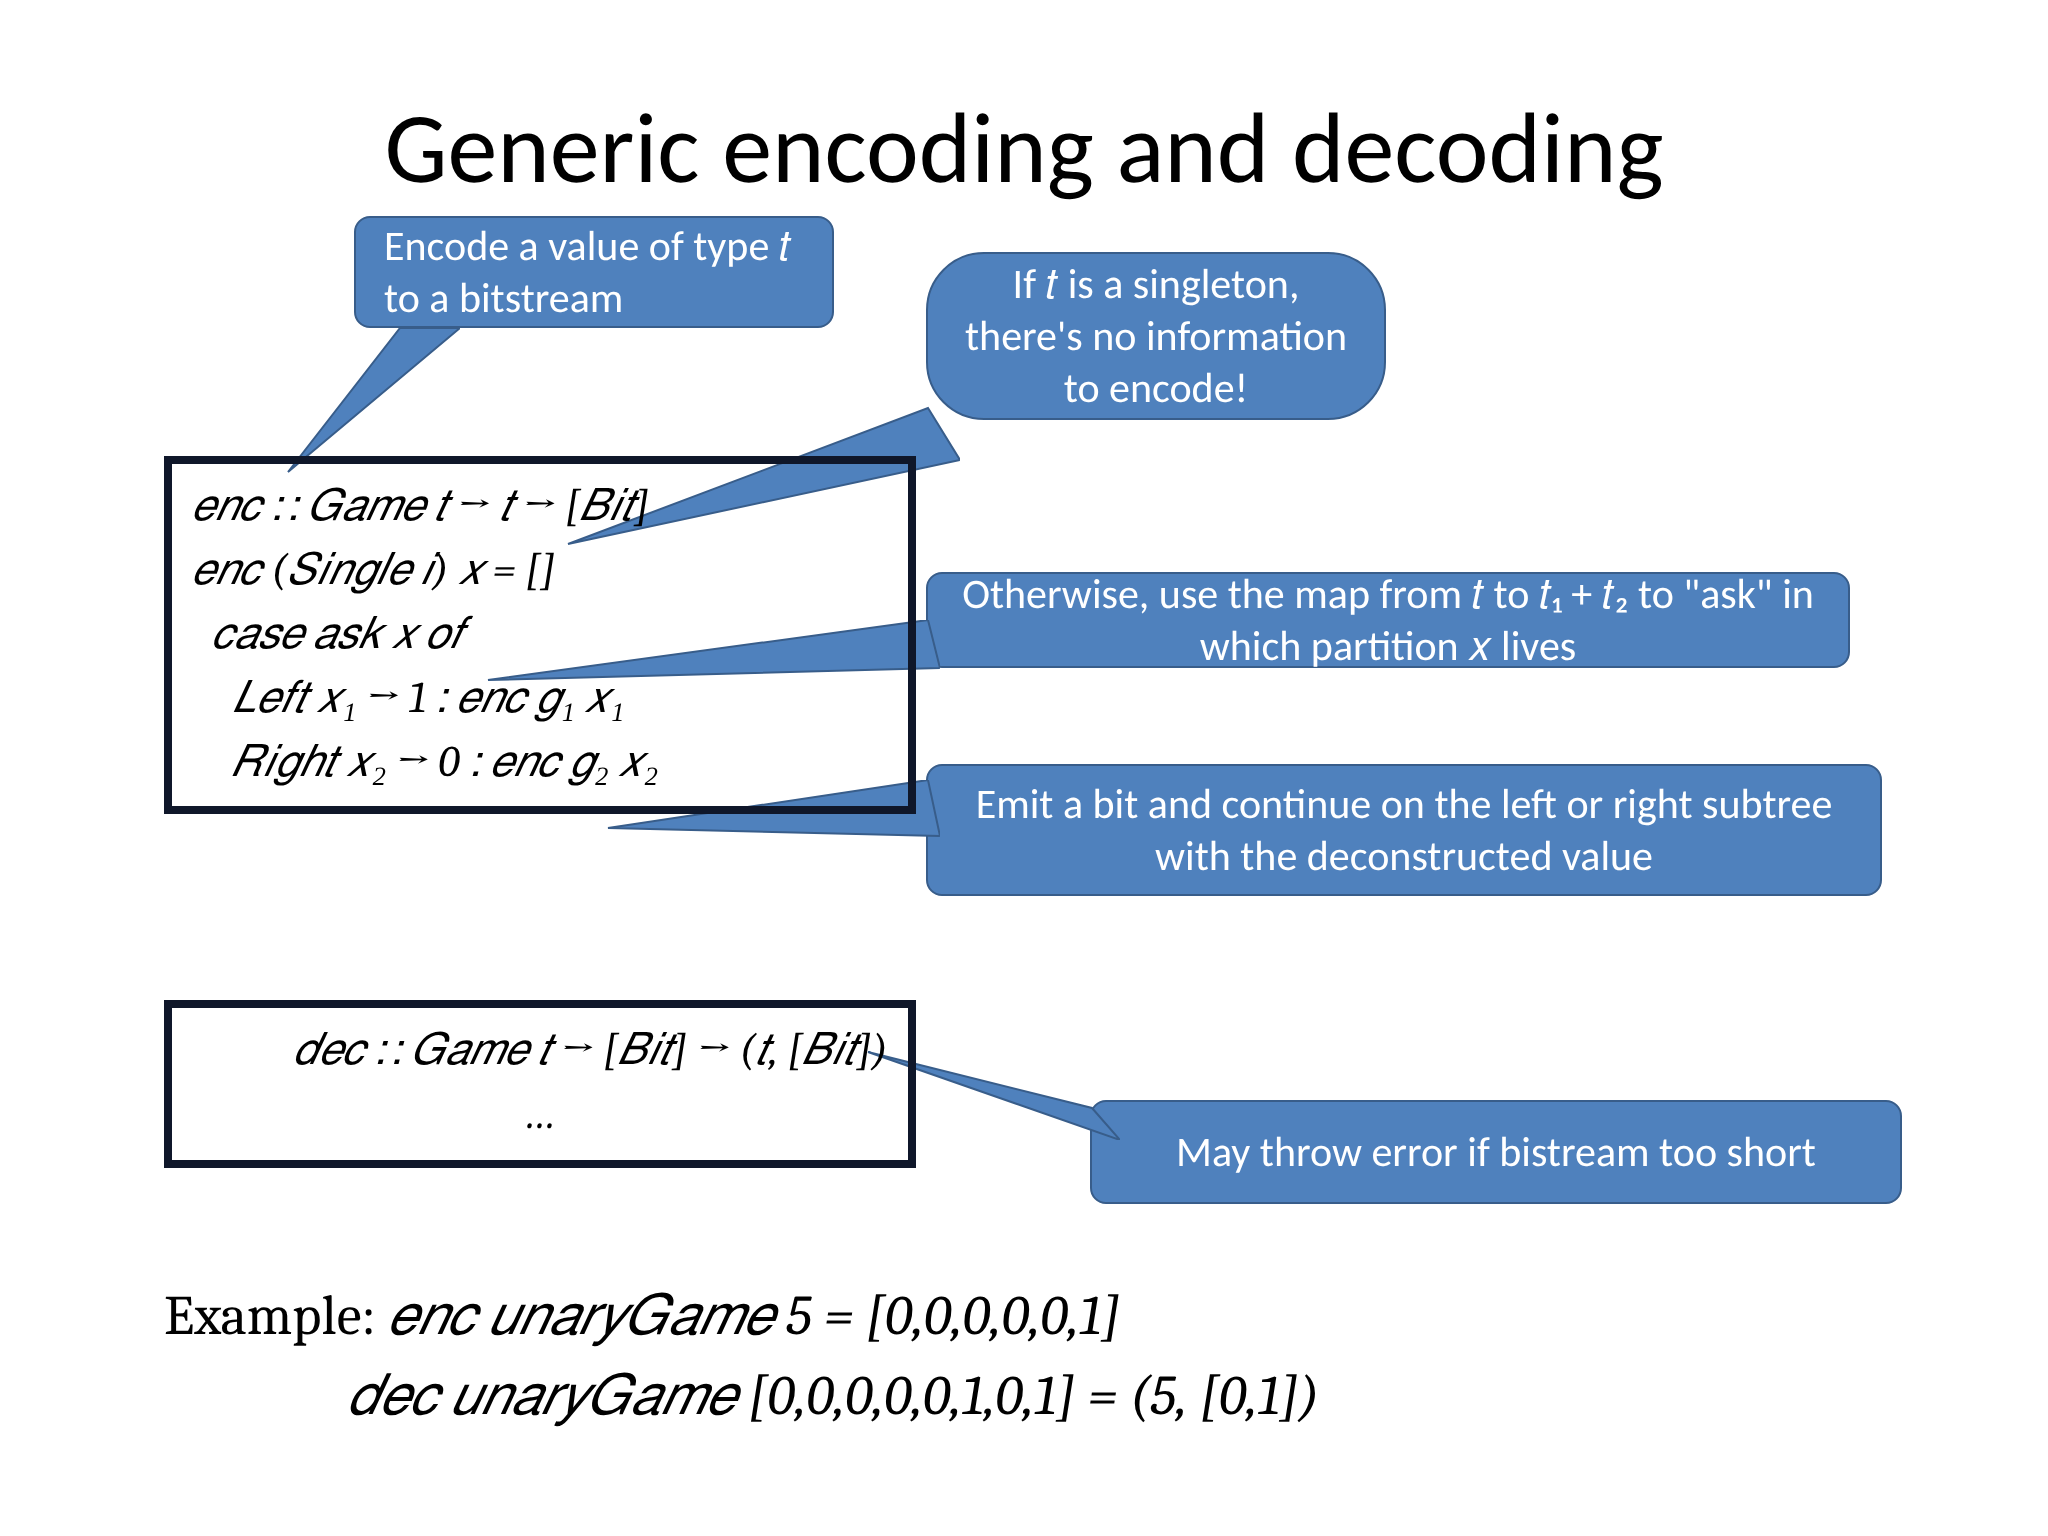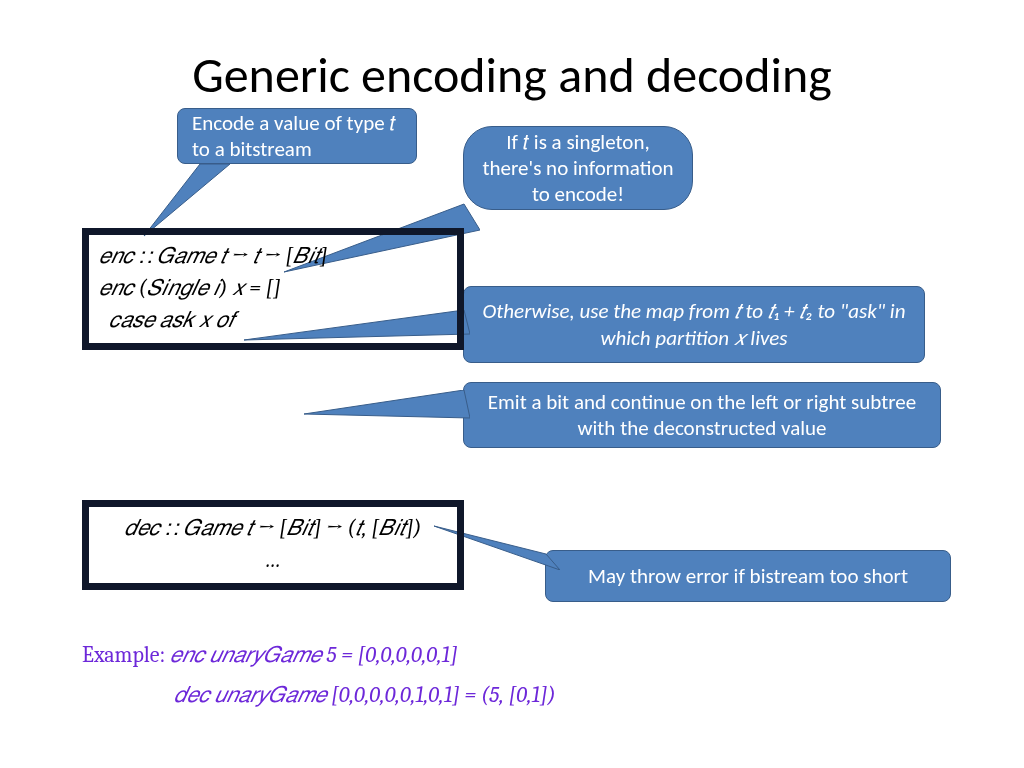--- a/index.html
+++ b/index.html
@@ -18,21 +18,21 @@
     width: 1024px;
     text-align: center;
     font-size: 50px;
     font-weight: 400;
     color: #000;
     letter-spacing: 0px;
     margin-top: 16px;
   }
   .code-box {
     position: absolute;
-    border: 7px solid #0f172a;
+    border: 4px solid #0f172a;
     padding: 6px 10px;
     font-family: Cambria, "Times New Roman", serif;
     font-style: italic;
     font-size: 22px;
     line-height: 1.45;
     color: #000;
   }
   #box1 { left: 82px; top: 228px; width: 348px; }
   #box2 { left: 82px; top: 500px; width: 348px; text-align: center; }
   .callout {
@@ -45,30 +45,30 @@
     line-height: 1.25;
     text-align: center;
     display: flex;
     align-items: center;
     justify-content: center;
     padding: 6px 14px;
     box-sizing: border-box;
   }
   #c1 { left: 177px; top: 108px; width: 240px; height: 56px; text-align: left; justify-content: flex-start; }
   #c2 { left: 463px; top: 126px; width: 230px; height: 84px; border-radius: 29px; }
-  #c3 { left: 463px; top: 286px; width: 462px; height: 77px; font-style: italic; }
+  #c3 { left: 463px; top: 286px; width: 462px; height: 48px; }
   #c4 { left: 463px; top: 382px; width: 478px; height: 66px; }
   #c5 { left: 545px; top: 550px; width: 406px; height: 52px; }
   .math { font-family: Cambria, "Times New Roman", serif; font-style: italic; }
   .example {
     position: absolute;
     left: 82px;
     font-family: Cambria, "Times New Roman", serif;
-    font-size: 22px;
-    color: #6d28d9;
+    font-size: 28px;
+    color: #000000;
   }
   #ex1 { top: 642px; }
   #ex2 { top: 682px; left: 174px; font-style: italic; }
   svg.pointer { position: absolute; pointer-events: none; }
 </style>
 </head>
 <body>
 
 <div class="slide-title">Generic encoding and decoding</div>
 
@@ -91,24 +91,26 @@
     <polygon points="164,0 170,28 4,24" fill="#4f81bd" stroke="#385d8a" stroke-width="1"></polygon>
   </svg>
 <svg class="pointer" style="left:430px;top:520px;" width="130" height="50">
     <polygon points="116,34 130,50 4,6" fill="#4f81bd" stroke="#385d8a" stroke-width="1"></polygon>
   </svg>
 
 <div id="box1" class="code-box">
   <div>𝑒𝑛𝑐  ∷ 𝐺𝑎𝑚𝑒 𝑡  → 𝑡  → [𝐵𝑖𝑡]</div>
   <div>𝑒𝑛𝑐 (𝑆𝑖𝑛𝑔𝑙𝑒 𝑖)  𝑥 = []</div>
   <div style="padding-left:10px;"> 𝑐𝑎𝑠𝑒 𝑎𝑠𝑘 𝑥 𝑜𝑓</div>
+  <div style="padding-left:20px;">  𝐿𝑒𝑓𝑡   𝑥₁ → 1 ∶ 𝑒𝑛𝑐 𝑔₁ 𝑥₁</div>
+  <div style="padding-left:20px;">  𝑅𝑖𝑔ℎ𝑡 𝑥₂ → 0 ∶ 𝑒𝑛𝑐 𝑔₂ 𝑥₂</div>
 </div>
 
 <div id="box2" class="code-box">
-  <div style="text-align:center;">𝑑𝑒𝑐  ∷ 𝐺𝑎𝑚𝑒 𝑡  → [𝐵𝑖𝑡]  → (𝑡, [𝐵𝑖𝑡])</div>
+  <div style="text-align:right;">𝑑𝑒𝑐  ∷ 𝐺𝑎𝑚𝑒 𝑡  → [𝐵𝑖𝑡]  → (𝑡, [𝐵𝑖𝑡])</div>
   <div>…</div>
 </div>
 
 <div id="ex1" class="example">
   <span style="font-style:normal;">Example:</span>
   <span class="math">𝑒𝑛𝑐 𝑢𝑛𝑎𝑟𝑦𝐺𝑎𝑚𝑒 5 =  [0,0,0,0,0,1]</span>
 </div>
 <div id="ex2" class="example">𝑑𝑒𝑐 𝑢𝑛𝑎𝑟𝑦𝐺𝑎𝑚𝑒 [0,0,0,0,0,1,0,1] = (5, [0,1])</div>
 
 </body></html>

